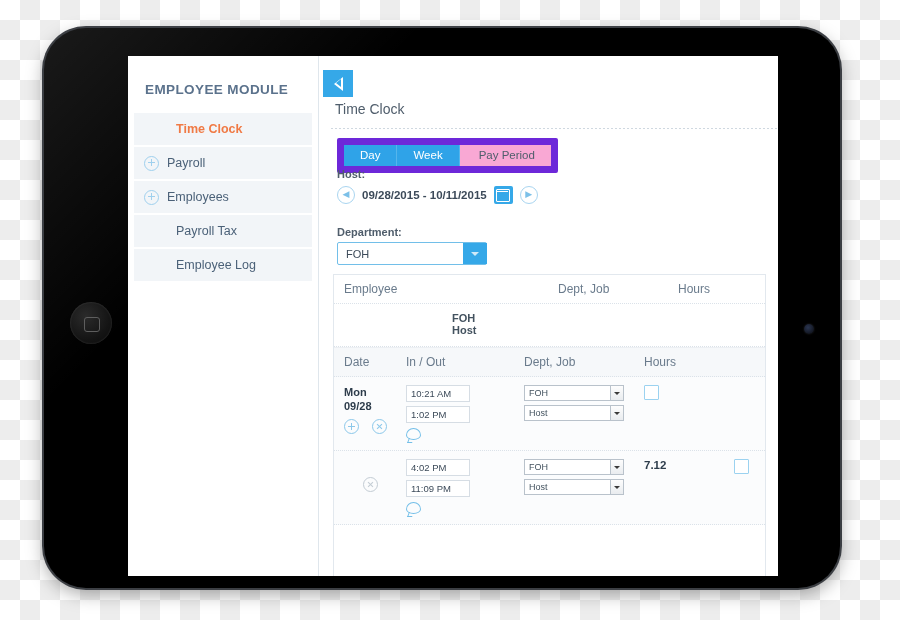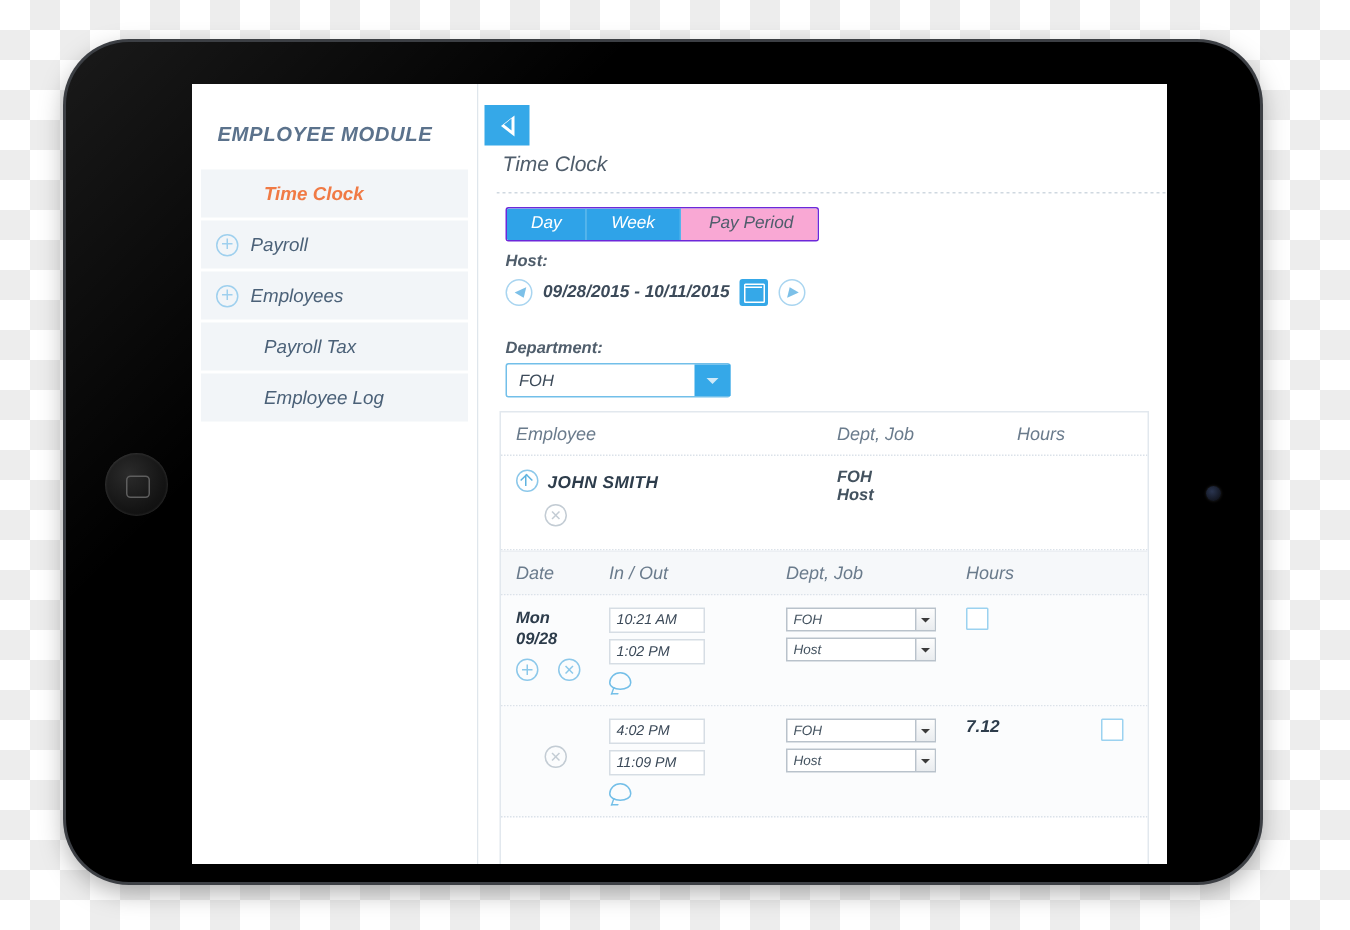--- a/index.html
+++ b/index.html
@@ -6,21 +6,21 @@
   body{
     width:900px;height:620px;overflow:hidden;
     font-family:"Liberation Sans", sans-serif;
     background-color:#ffffff;
     background-image:
       linear-gradient(45deg,#ededed 25%,transparent 25%,transparent 75%,#ededed 75%,#ededed),
       linear-gradient(45deg,#ededed 25%,transparent 25%,transparent 75%,#ededed 75%,#ededed);
     background-size:40px 40px;
     background-position:0 0,20px 20px;
   }
-  .stage{position:relative;width:893px;height:620px;font-style:italic;}
+  .stage{position:relative;width:893px;height:620px;}
 
   
   .device{
     position:absolute;left:44px;top:28px;width:796px;height:560px;
     background:#000;border-radius:42px;
     box-shadow:0 0 0 2px #3c3f44, 0 6px 18px rgba(0,0,0,.35);
   }
   .device-gloss{
     position:absolute;inset:0;border-radius:42px;pointer-events:none;
     background:linear-gradient(135deg,rgba(255,255,255,.10) 0%,rgba(255,255,255,0) 28%);
@@ -88,21 +88,21 @@
   .page-title{
     position:absolute;left:16px;top:45px;font-size:14px;color:#4f5d6b;
   }
   .divider{
     position:absolute;left:12px;top:72px;right:0;height:1px;
     background-image:linear-gradient(to right,#cfd8e0 50%,transparent 50%);
     background-size:4px 1px;background-repeat:repeat-x;
   }
 
   .tabs{position:absolute;left:18px;top:82px;display:flex;
-        border:1px solid #6d28d9;border-radius:2px;overflow:hidden;}
+        border:7px solid #6d28d9;border-radius:2px;overflow:hidden;}
   .tab{
     padding:0 16px;height:21px;line-height:21px;font-size:11.5px;cursor:pointer;
     background:#2fa3e8;color:#fff;border-right:1px solid #55b5ec;
   }
   .tab.inactive{background:#f9a8d4;color:#4f5d6b;border-right:none;padding-left:19px;}
 
   .field-label{position:absolute;left:18px;font-size:11px;color:#4f5d6b;font-weight:bold;}
   .lbl-dates{top:112px;}
   .lbl-dept{top:170px;}
 
@@ -288,26 +288,20 @@
 
           <div class="thead">
             <div class="c1 th">Employee</div>
             <div class="c2 th"></div>
             <div class="c3 th">Dept, Job</div>
             <div class="c4 th">Hours</div>
             <div class="c5 th"></div>
           </div>
 
           <div class="emp-row">
-            <div class="c1">
-              <span class="up-ico"></span><span class="emp-name">JOHN SMITH</span>
-              <div style="margin-top:6px;margin-left:19px;">
-                <span class="x-ico"></span>
-              </div>
-            </div>
             <div class="c2"></div>
             <div class="c3">
               <div class="small bold">FOH</div>
               <div class="small bold">Host</div>
             </div>
 
           </div>
 
           <div class="thead sub">
             <div class="c1 th">Date</div>

